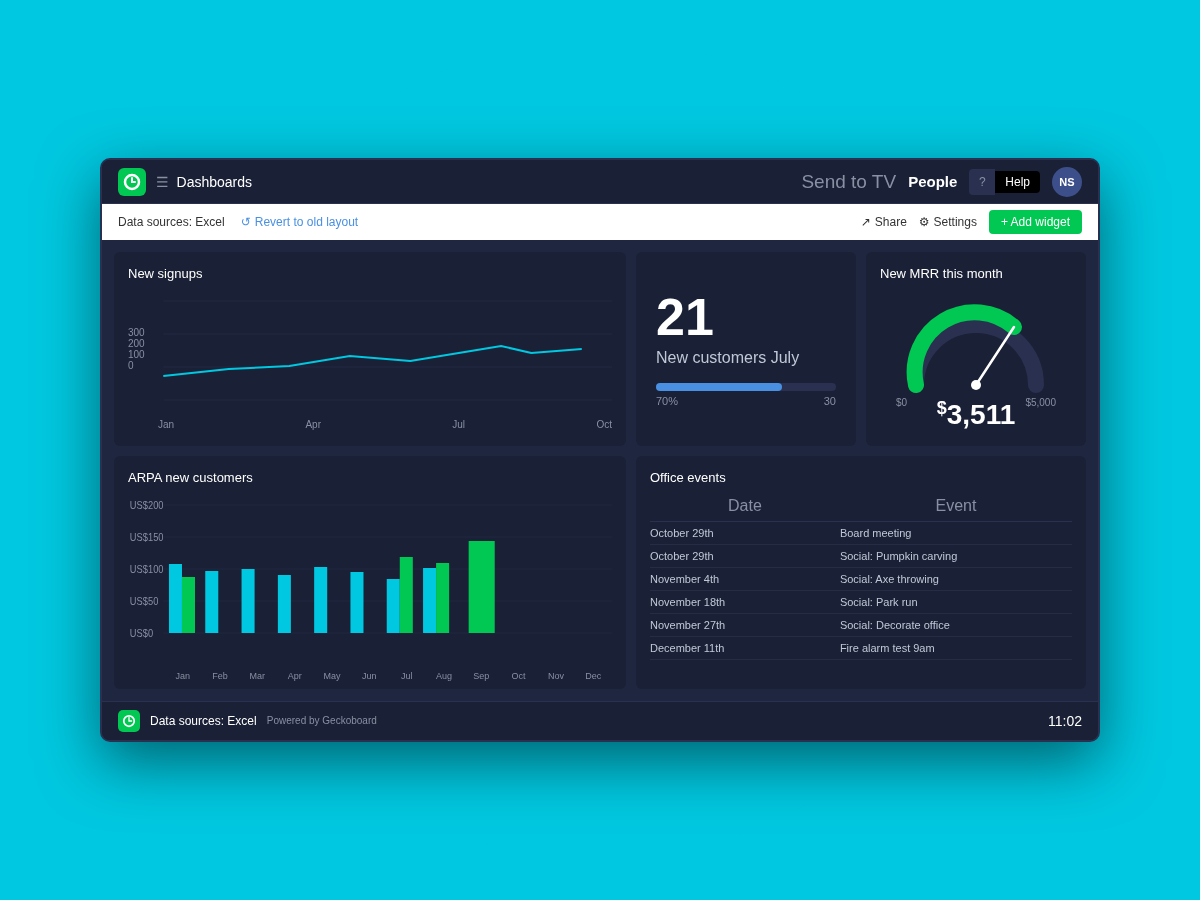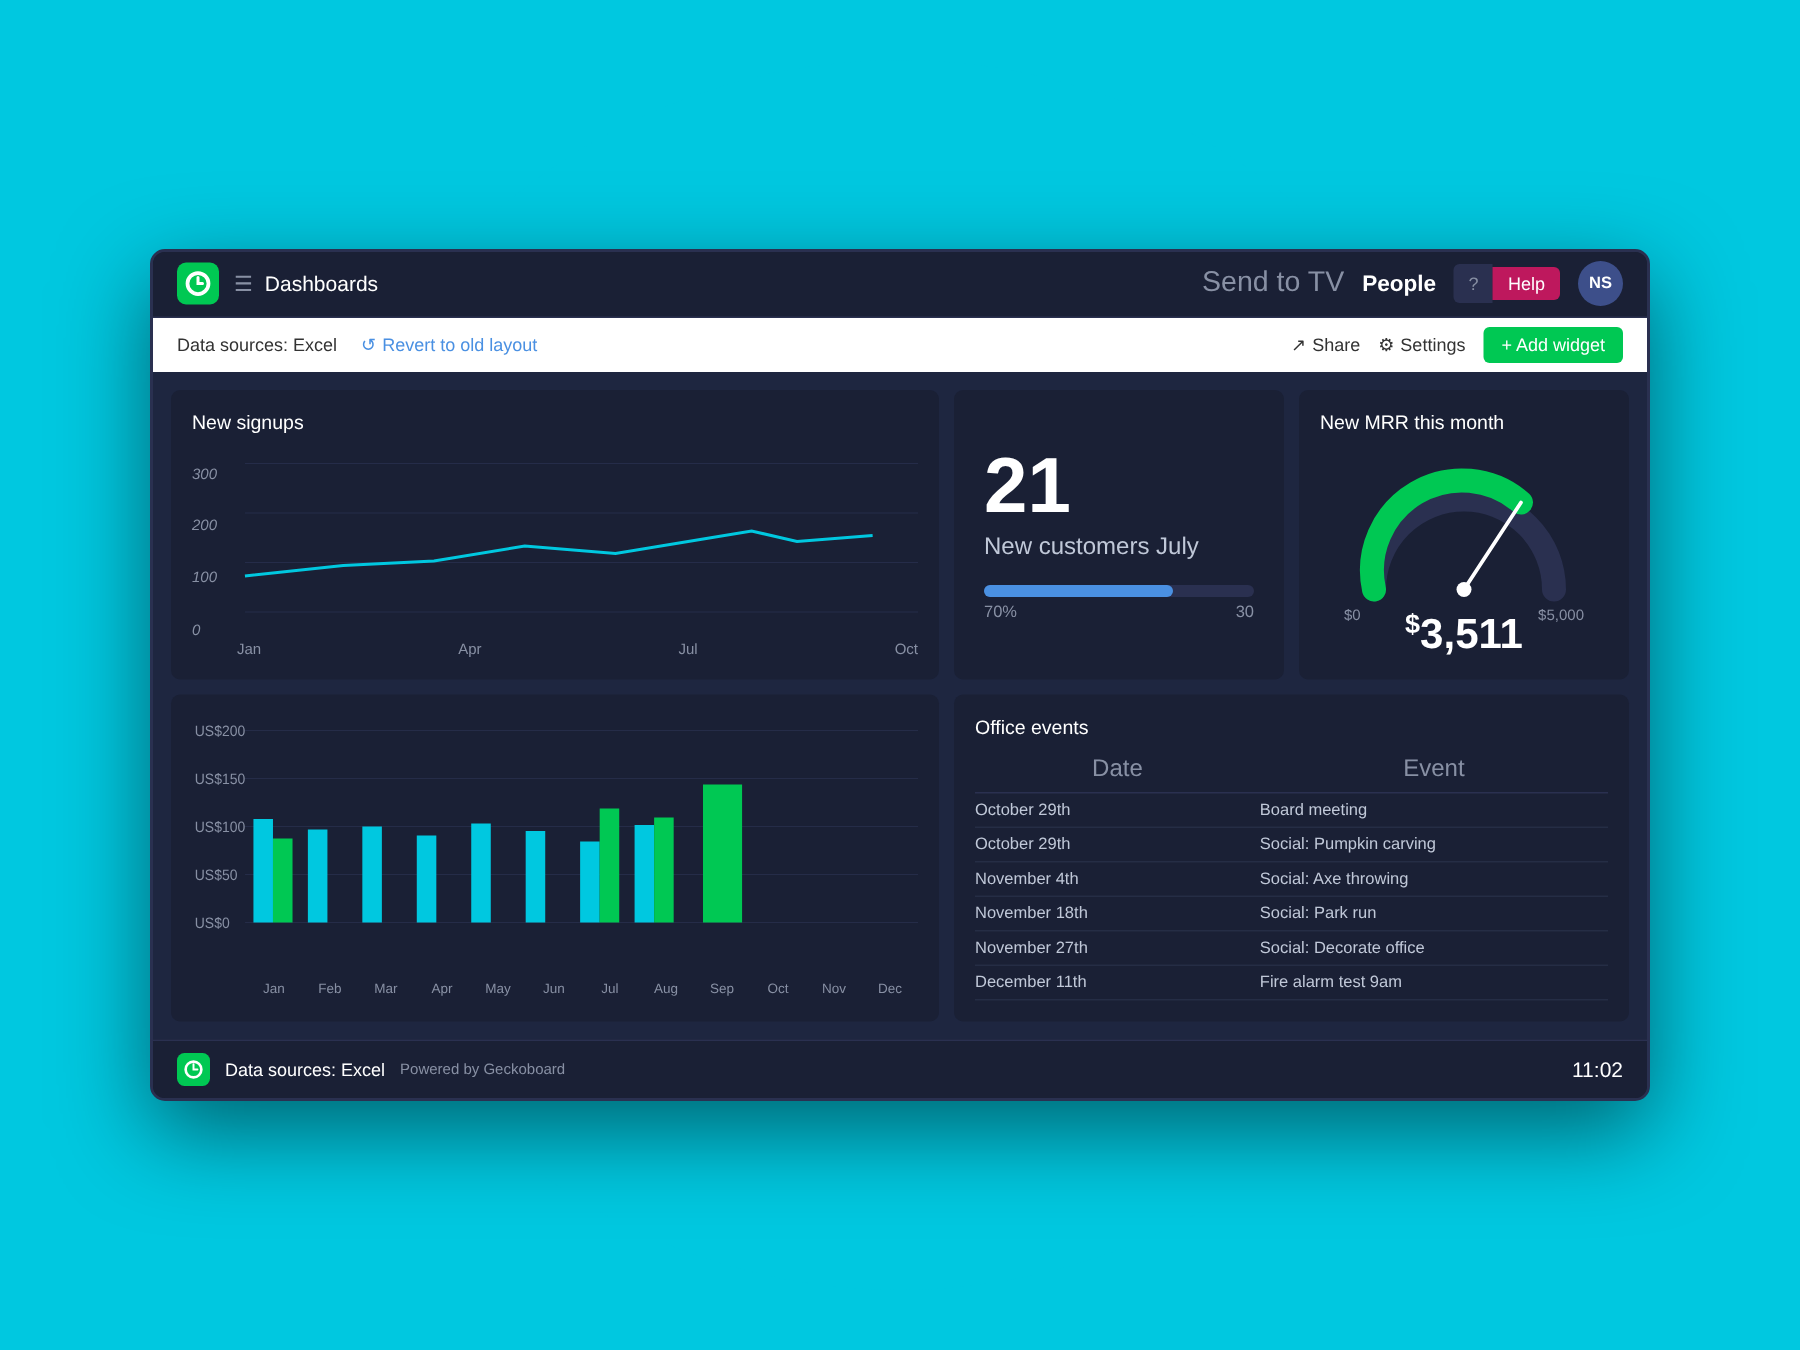--- a/index.html
+++ b/index.html
@@ -99,21 +99,21 @@
       width: 26px;
       height: 26px;
       display: flex;
       align-items: center;
       justify-content: center;
       border-radius: 4px 0 0 4px;
       font-size: 12px;
       cursor: pointer;
     }
     .help-btn {
-      background: #be185d;
+      background: #000000;
       color: #ffffff;
       padding: 4px 10px;
       border-radius: 0 4px 4px 0;
       font-size: 12px;
       cursor: pointer;
     }
     .avatar {
       background: #3d4f8a;
       color: #ffffff;
       width: 30px;
@@ -224,26 +224,25 @@
       justify-content: space-between;
       padding: 4px 0 0 30px;
     }
     .chart-label {
       color: #8890a4;
       font-size: 10px;
     }
     .y-labels {
       position: absolute;
       left: 0;
-      top: 12px;
+      top: 0;
       display: flex;
       flex-direction: column;
-      justify-content: space-between;
+      justify-content: center;
       height: 115px;
-      font-style: italic;
     }
     .y-label {
       color: #8890a4;
       font-size: 10px;
     }
 
     
     .customers-widget {
       grid-column: 2;
       grid-row: 1;
@@ -526,20 +525,21 @@
           <span class="gauge-label-left">$0</span>
           <span class="gauge-label-right">$5,000</span>
         </div>
         <div class="gauge-value">
           <span class="gauge-dollar">$</span><span>3,511</span>
         </div>
       </div>
     </div>
 
     <div class="widget arpa-widget">
+      <div class="widget-title">ARPA new customers</div>
       <div class="bar-chart-area">
         <svg class="bar-svg" viewBox="0 0 520 170" preserveAspectRatio="none">
 
           <line x1="38" y1="10" x2="520" y2="10" stroke="#2a3050" stroke-width="0.5"></line>
           <line x1="38" y1="42" x2="520" y2="42" stroke="#2a3050" stroke-width="0.5"></line>
           <line x1="38" y1="74" x2="520" y2="74" stroke="#2a3050" stroke-width="0.5"></line>
           <line x1="38" y1="106" x2="520" y2="106" stroke="#2a3050" stroke-width="0.5"></line>
           <line x1="38" y1="138" x2="520" y2="138" stroke="#2a3050" stroke-width="0.5"></line>
 
           <text x="2" y="14" fill="#8890a4" font-size="10">US$200</text>

